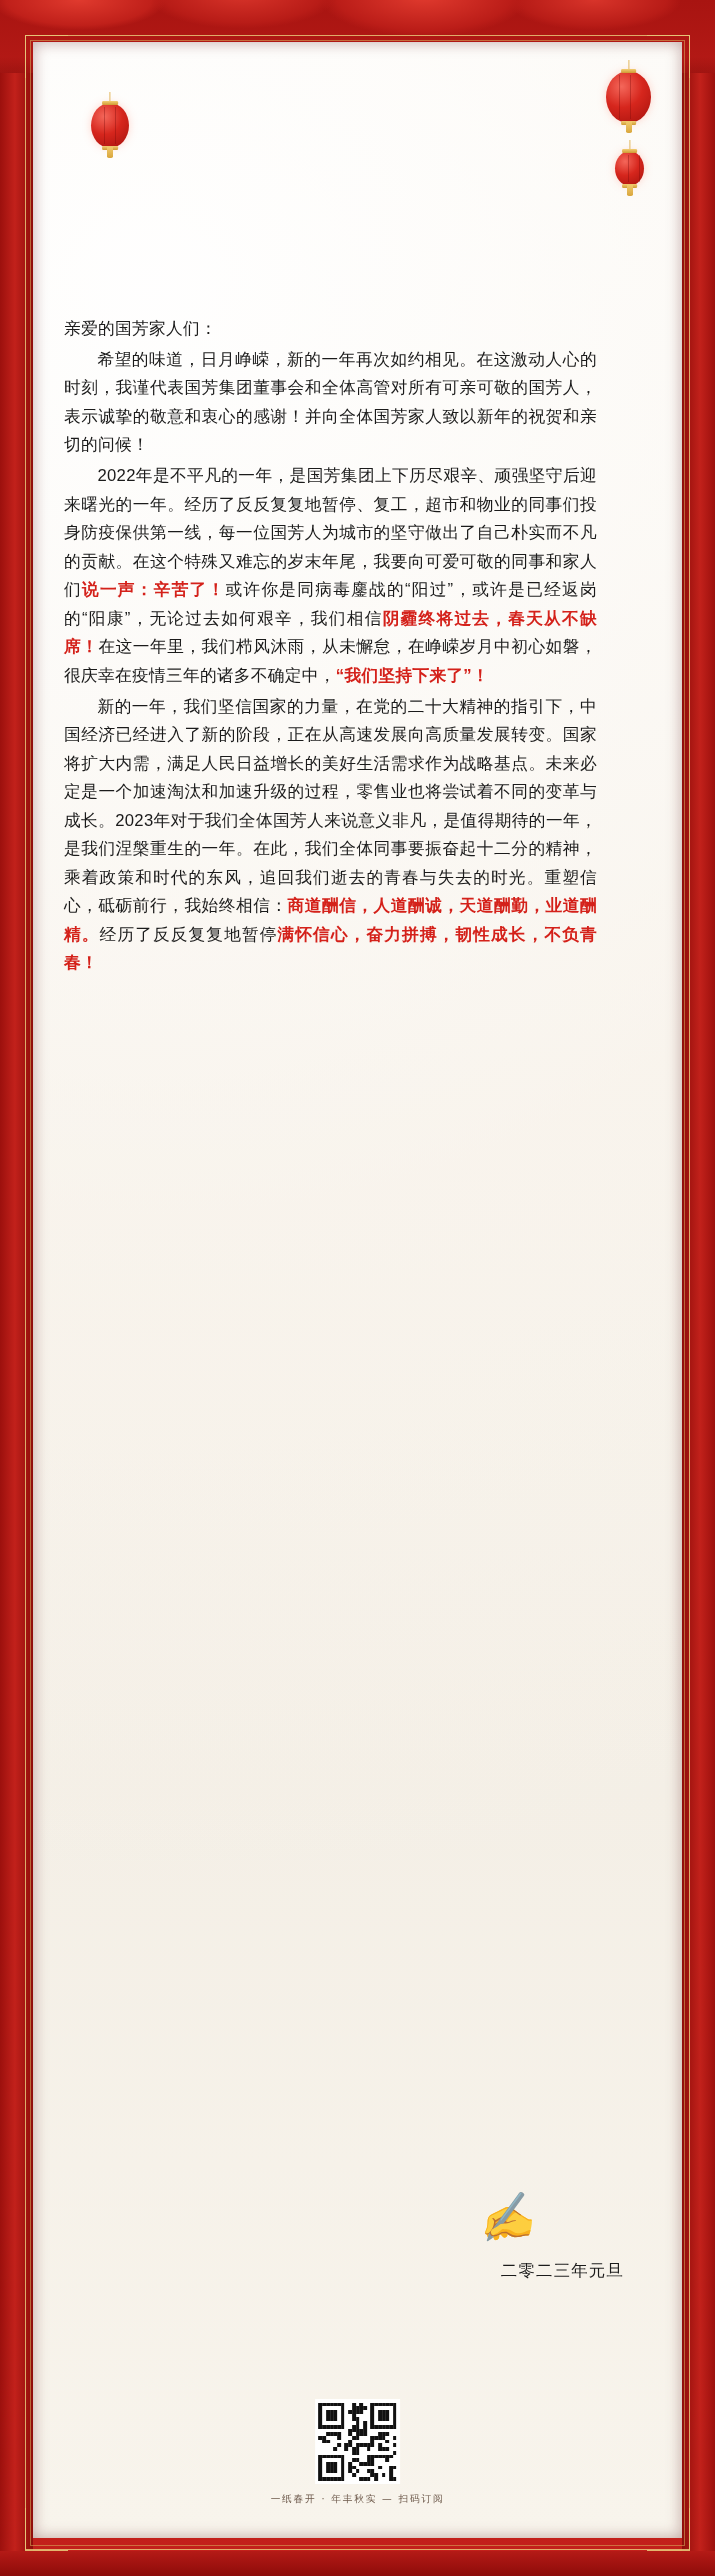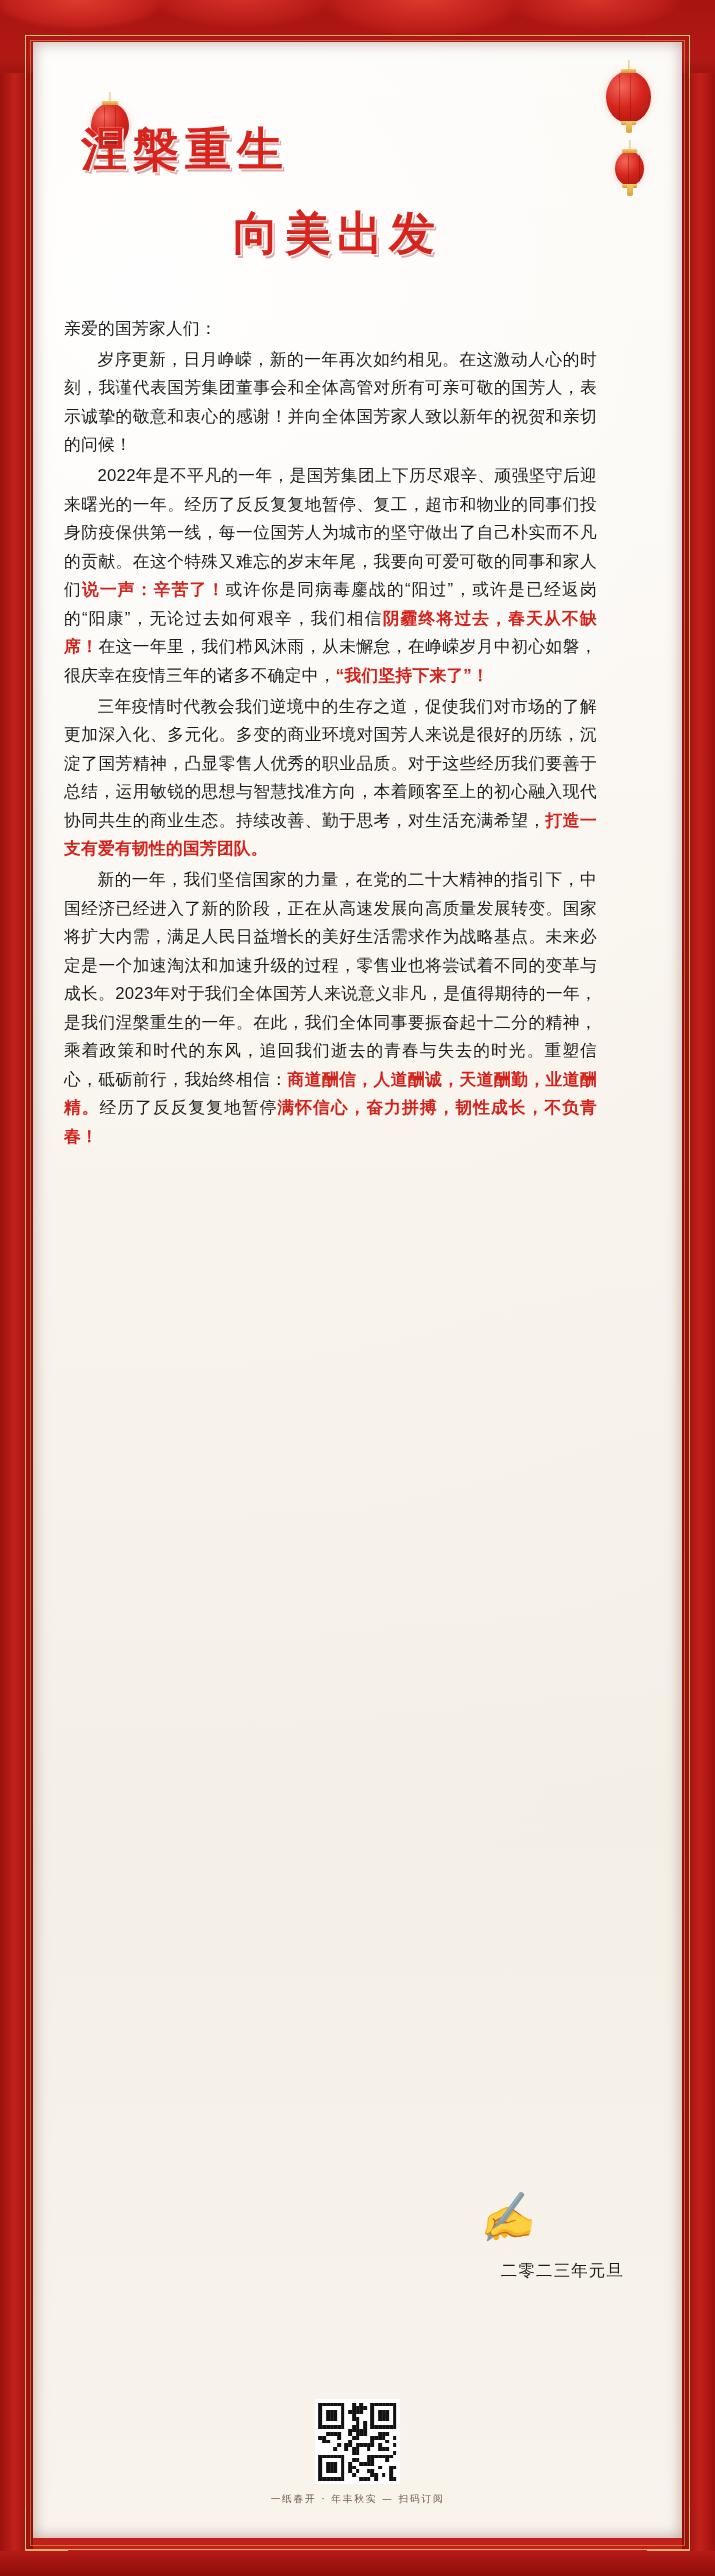--- a/index.html
+++ b/index.html
@@ -295,31 +295,26 @@
       <span class="rib b"></span>
       <span class="cap bottom"></span>
   </div>
   <div class="lantern" id="lantern-3">
     <span class="cap top"></span>
       <span class="rib a"></span>
       <span class="rib b"></span>
       <span class="cap bottom"></span>
   </div>
 
-  <div class="title-block">
-    <div class="title-line" id="title-line-1">涅槃重生</div>
-    <div class="title-line" id="title-line-2">向美出发</div>
-  </div>
 
   <div class="letter">
     <p class="salutation">亲爱的国芳家人们：</p>
     <div id="letter-paragraphs">
-        <p class="indent"><span>岁序更新，日月峥嵘，新的一年再次如约相见。在这激动人心的时刻，我谨代表国芳集团董事会和全体高管对所有可亲可敬的国芳人，表示诚挚的敬意和衷心的感谢！并向全体国芳家人致以新年的祝贺和亲切的问候！</span></p>
+        <p class="indent"><span>希望的味道，日月峥嵘，新的一年再次如约相见。在这激动人心的时刻，我谨代表国芳集团董事会和全体高管对所有可亲可敬的国芳人，表示诚挚的敬意和衷心的感谢！并向全体国芳家人致以新年的祝贺和亲切的问候！</span></p>
         <p class="indent"><span>2022年是不平凡的一年，是国芳集团上下历尽艰辛、顽强坚守后迎来曙光的一年。经历了反反复复地暂停、复工，超市和物业的同事们投身防疫保供第一线，每一位国芳人为城市的坚守做出了自己朴实而不凡的贡献。在这个特殊又难忘的岁末年尾，我要向可爱可敬的同事和家人们</span><span class="hl">说一声：辛苦了！</span><span>或许你是同病毒鏖战的“阳过”，或许是已经返岗的“阳康”，无论过去如何艰辛，我们相信</span><span class="hl">阴霾终将过去，春天从不缺席！</span><span>在这一年里，我们栉风沐雨，从未懈怠，在峥嵘岁月中初心如磐，很庆幸在疫情三年的诸多不确定中，</span><span class="hl">“我们坚持下来了”！</span></p>
-        <p class="indent"><span>三年疫情时代教会我们逆境中的生存之道，促使我们对市场的了解更加深入化、多元化。多变的商业环境对国芳人来说是很好的历练，沉淀了国芳精神，凸显零售人优秀的职业品质。对于这些经历我们要善于总结，运用敏锐的思想与智慧找准方向，本着顾客至上的初心融入现代协同共生的商业生态。持续改善、勤于思考，对生活充满希望，</span><span class="hl">打造一支有爱有韧性的国芳团队。</span></p>
         <p class="indent"><span>新的一年，我们坚信国家的力量，在党的二十大精神的指引下，中国经济已经进入了新的阶段，正在从高速发展向高质量发展转变。国家将扩大内需，满足人民日益增长的美好生活需求作为战略基点。未来必定是一个加速淘汰和加速升级的过程，零售业也将尝试着不同的变革与成长。2023年对于我们全体国芳人来说意义非凡，是值得期待的一年，是我们涅槃重生的一年。在此，我们全体同事要振奋起十二分的精神，乘着政策和时代的东风，追回我们逝去的青春与失去的时光。重塑信心，砥砺前行，我始终相信：</span><span class="hl">商道酬信，人道酬诚，天道酬勤，业道酬精。</span><span>经历了反反复复地暂停</span><span class="hl">满怀信心，奋力拼搏，韧性成长，不负青春！</span></p>
       </div>
   </div>
 
   <div class="signature">
     <div class="sig-mark">✍</div>
     <div class="sig-date">二零二三年元旦</div>
   </div>
 
   <div class="qr-wrap">

